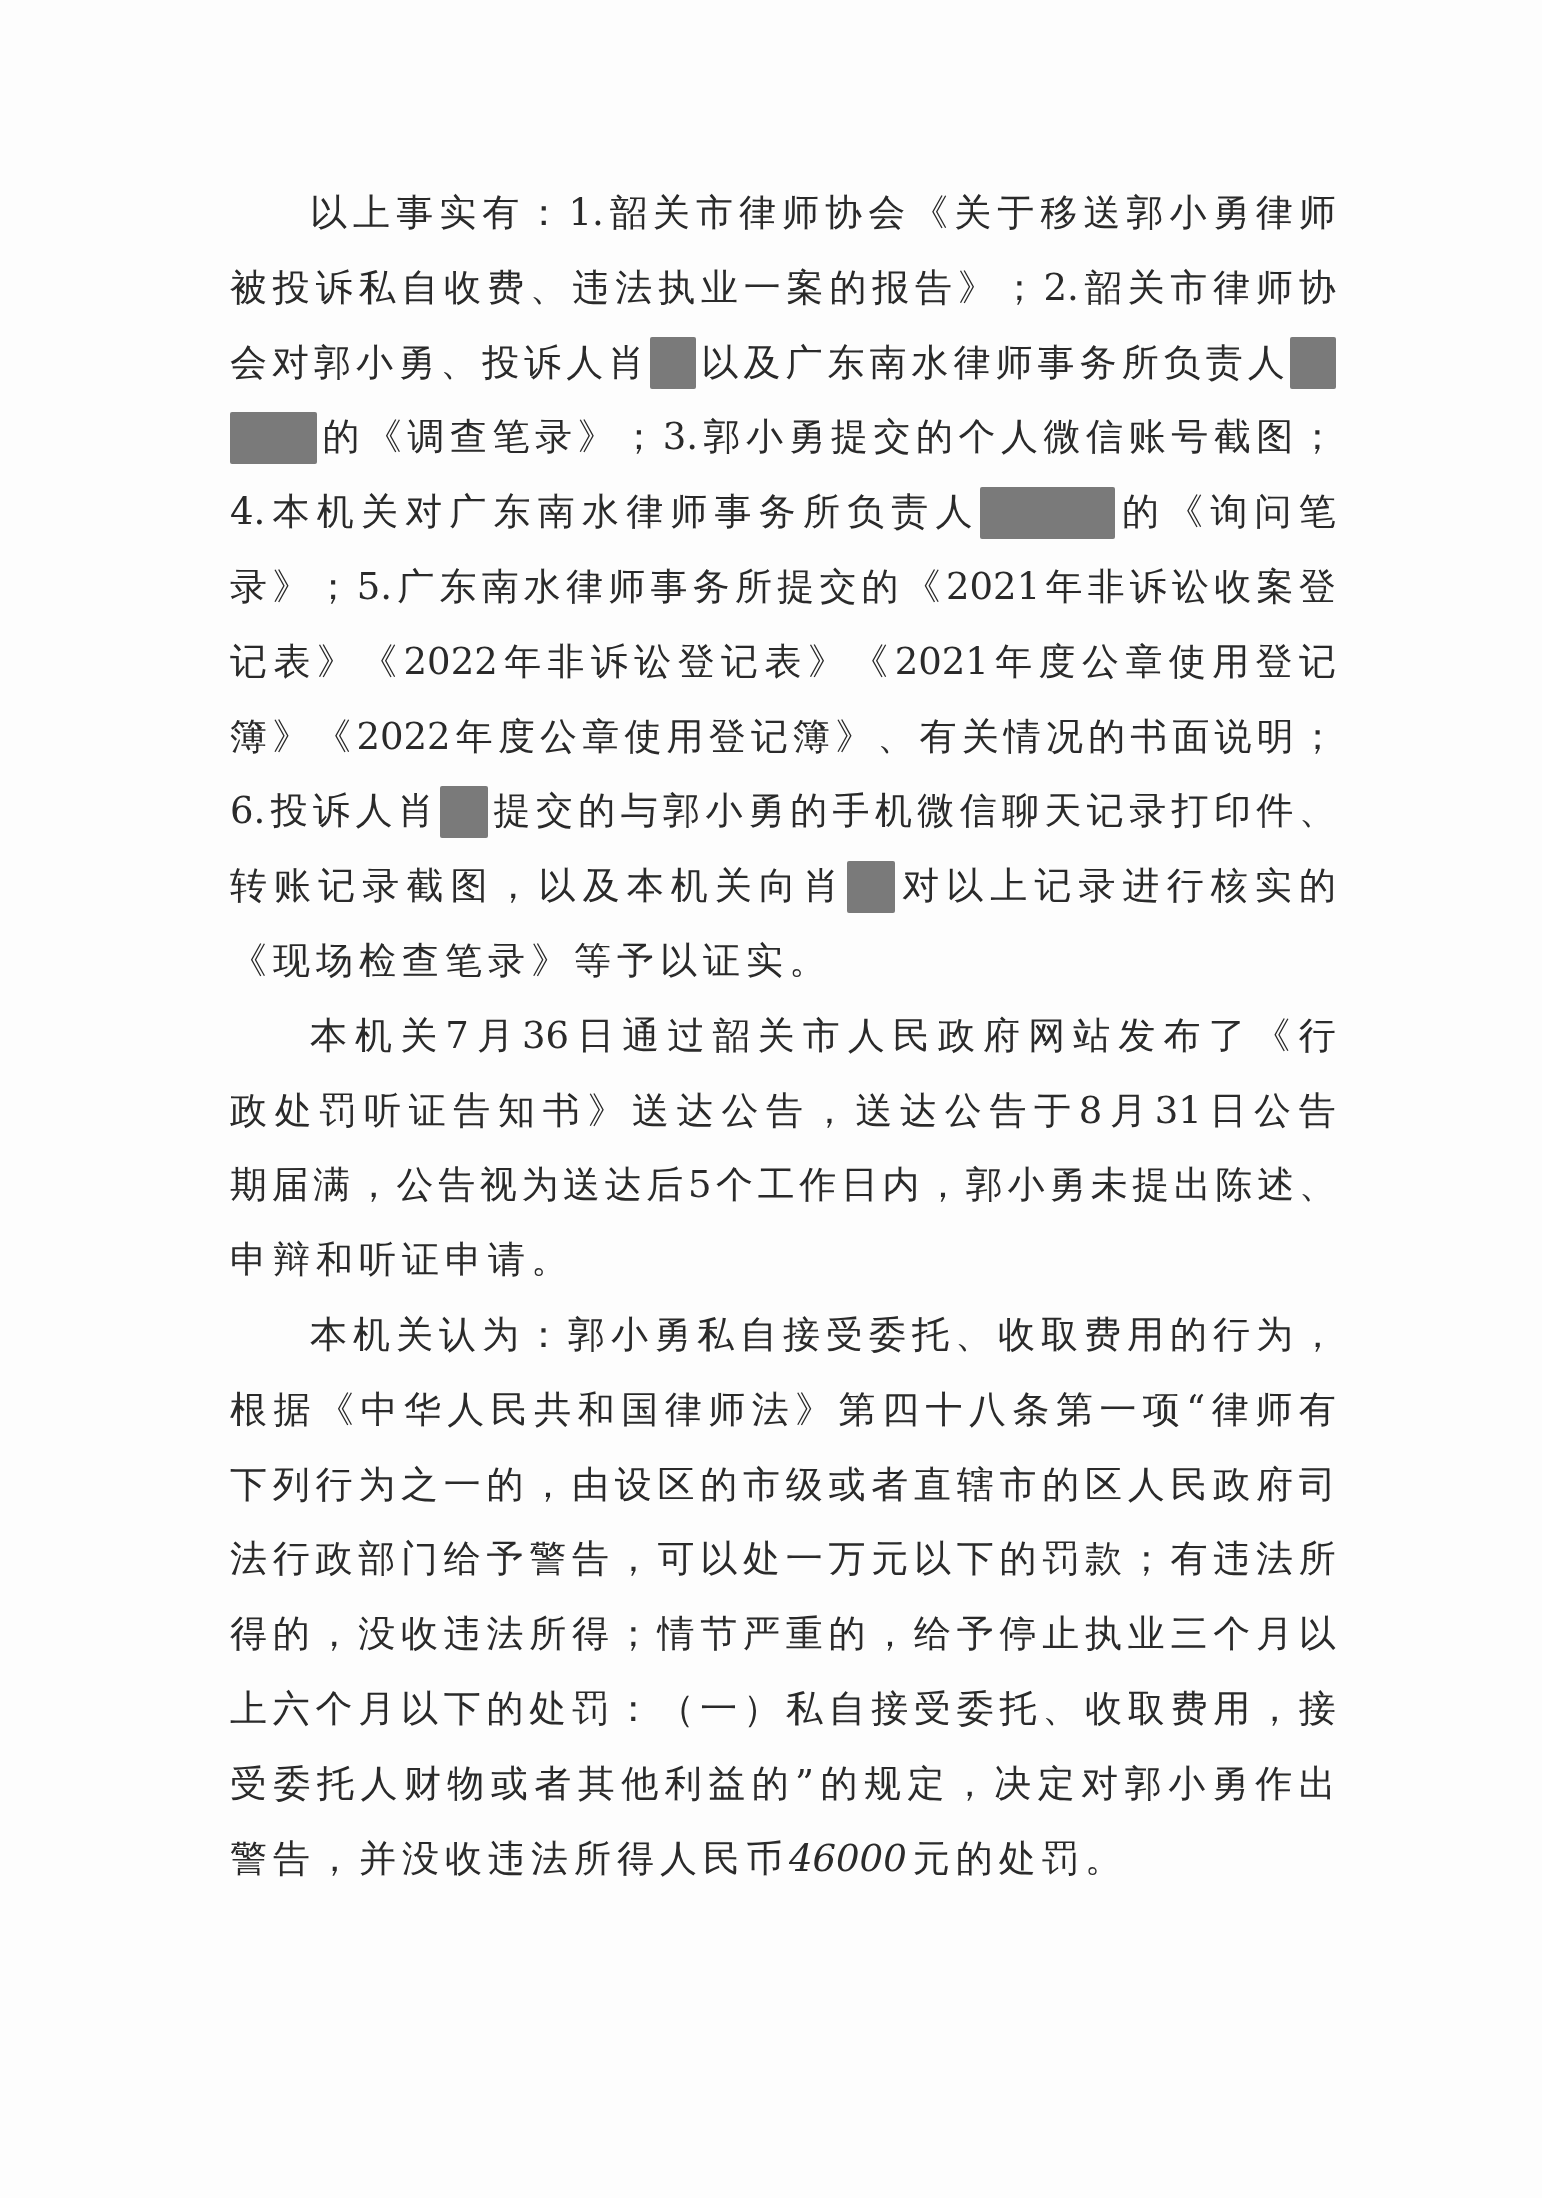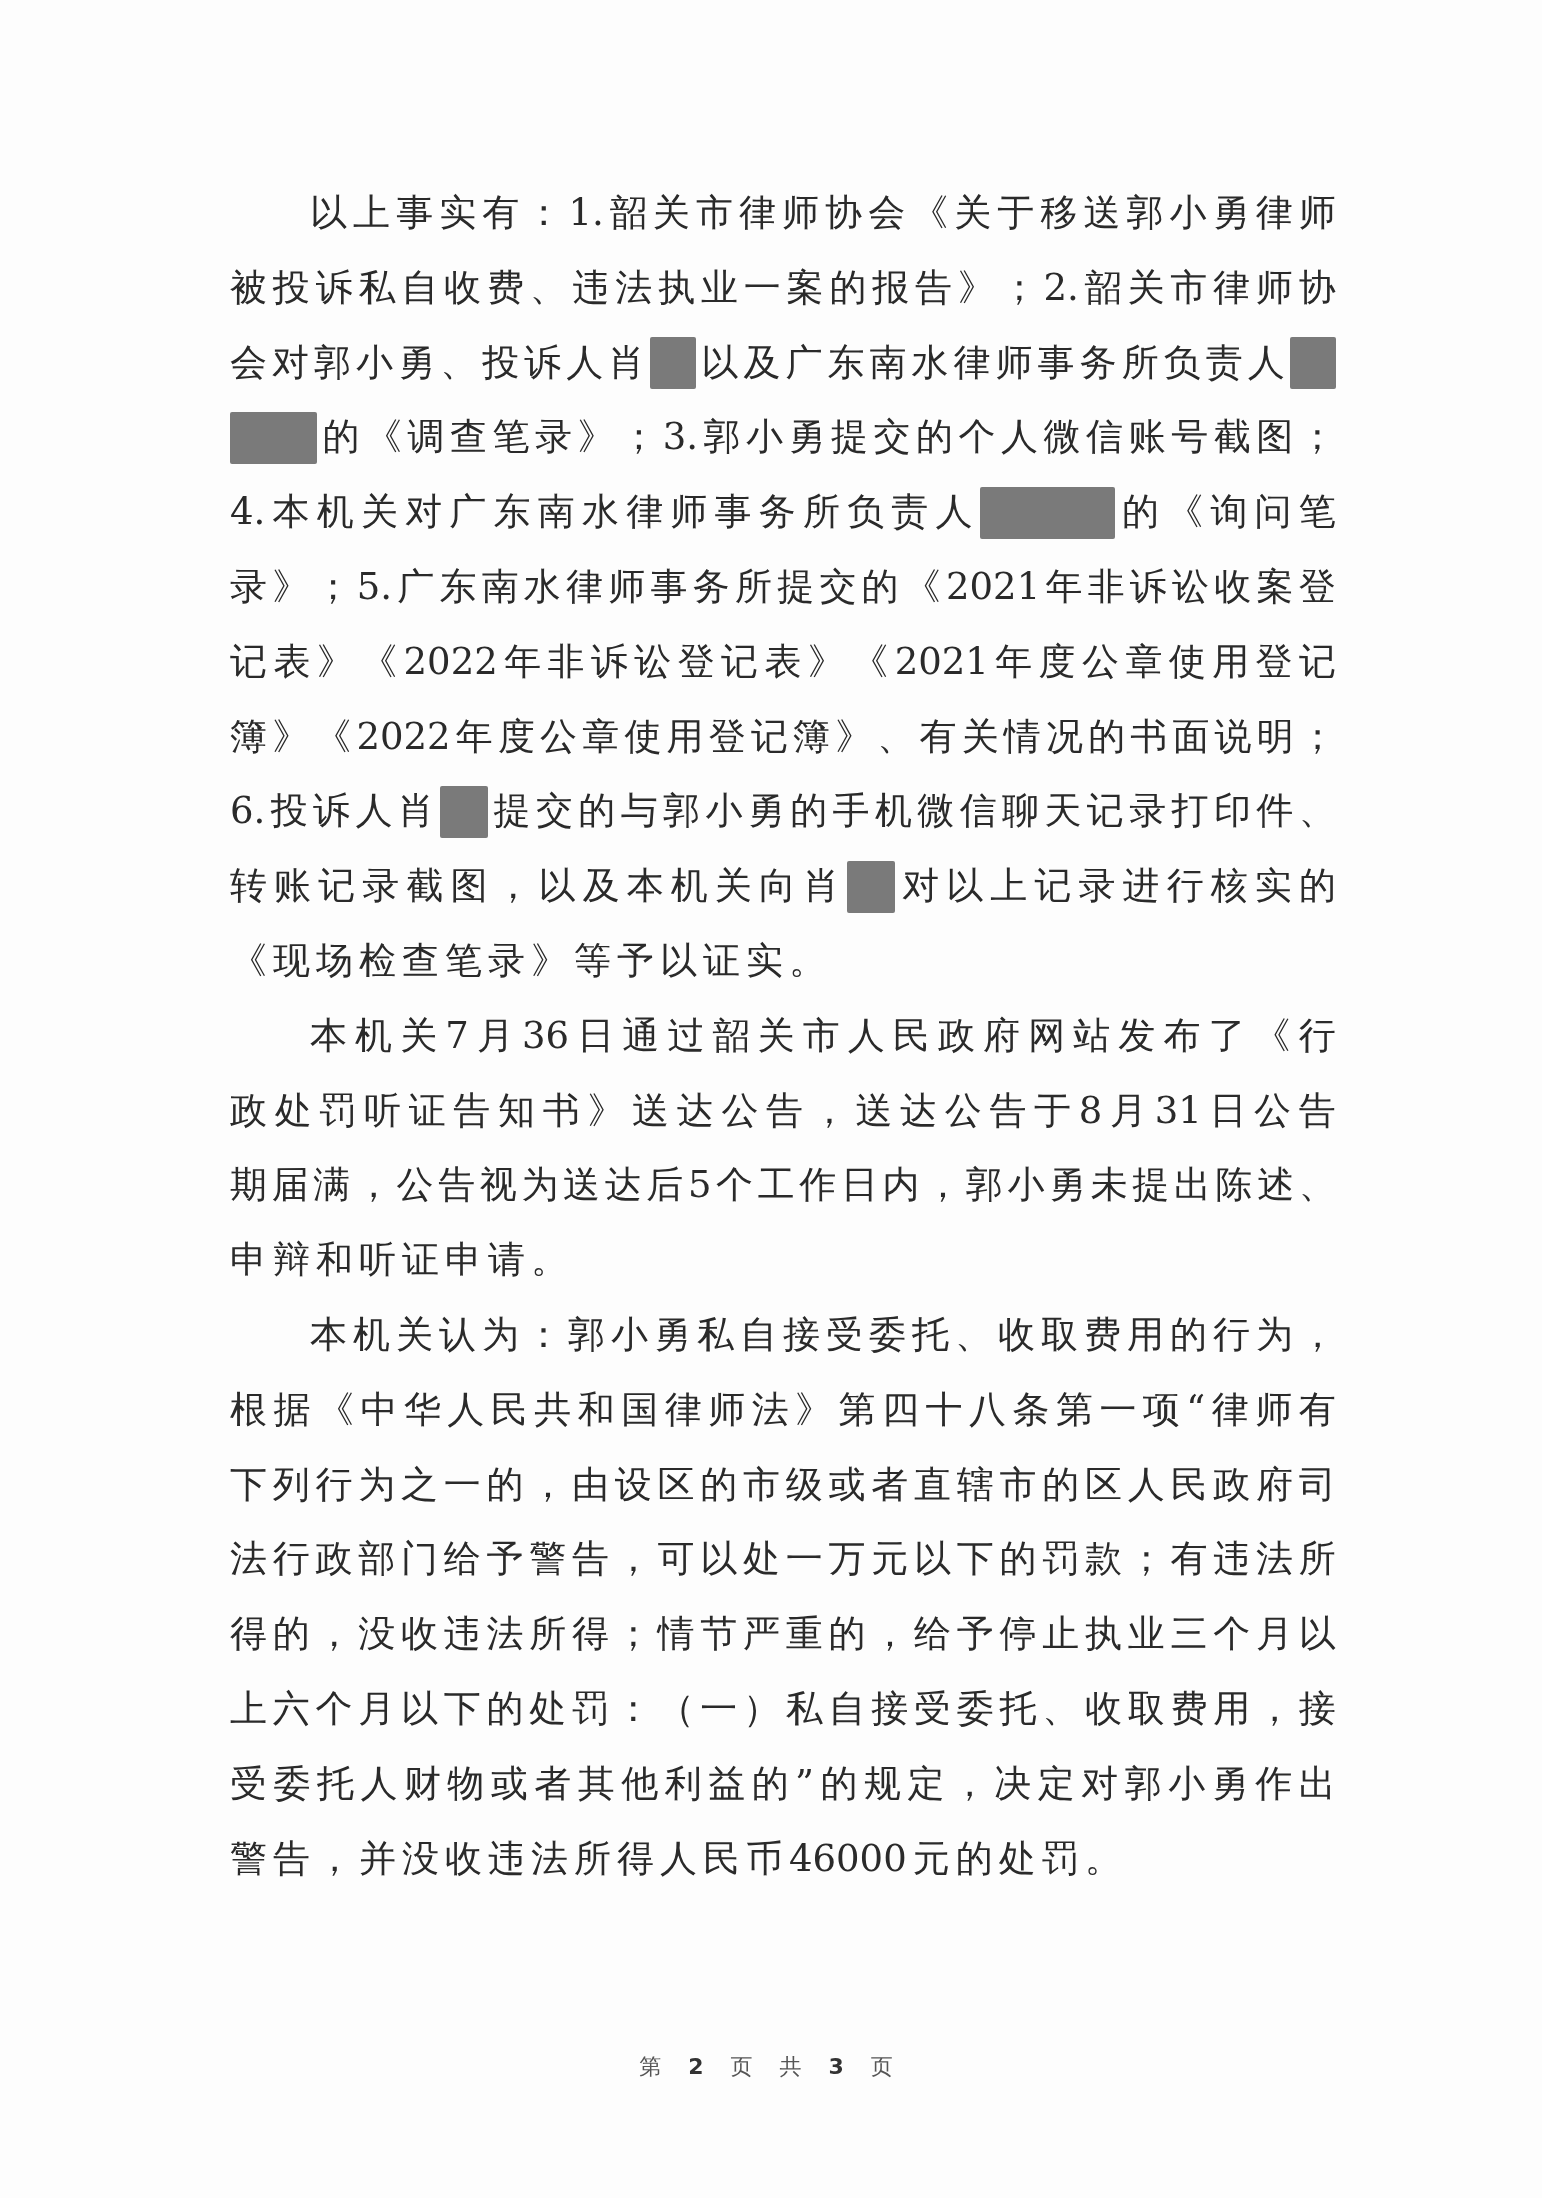--- a/index.html
+++ b/index.html
@@ -603,29 +603,22 @@
           <span class="g" style="margin-right: 6px;">并</span>
           <span class="g" style="margin-right: 6px;">没</span>
           <span class="g" style="margin-right: 6px;">收</span>
           <span class="g" style="margin-right: 6px;">违</span>
           <span class="g" style="margin-right: 6px;">法</span>
           <span class="g" style="margin-right: 6px;">所</span>
           <span class="g" style="margin-right: 6px;">得</span>
           <span class="g" style="margin-right: 6px;">人</span>
           <span class="g" style="margin-right: 6px;">民</span>
           <span class="g" style="margin-right: 6px;">币</span>
-          <span class="g" style="margin-right: 6px;">46000</span>
+          <span class="g" style="margin-right: 6px; font-style: italic;">46000</span>
           <span class="g" style="margin-right: 6px;">元</span>
           <span class="g" style="margin-right: 6px;">的</span>
           <span class="g" style="margin-right: 6px;">处</span>
           <span class="g" style="margin-right: 6px;">罚</span>
           <span class="g" style="margin-right: 6px;">。</span>
         </div>
       </div>
     </div>
-  <div class="footer">
-    <span>第</span>
-    <b>2</b>
-    <span>页 共</span>
-    <b>3</b>
-    <span>页</span>
-  </div>
 </div>
 
 </body></html>

